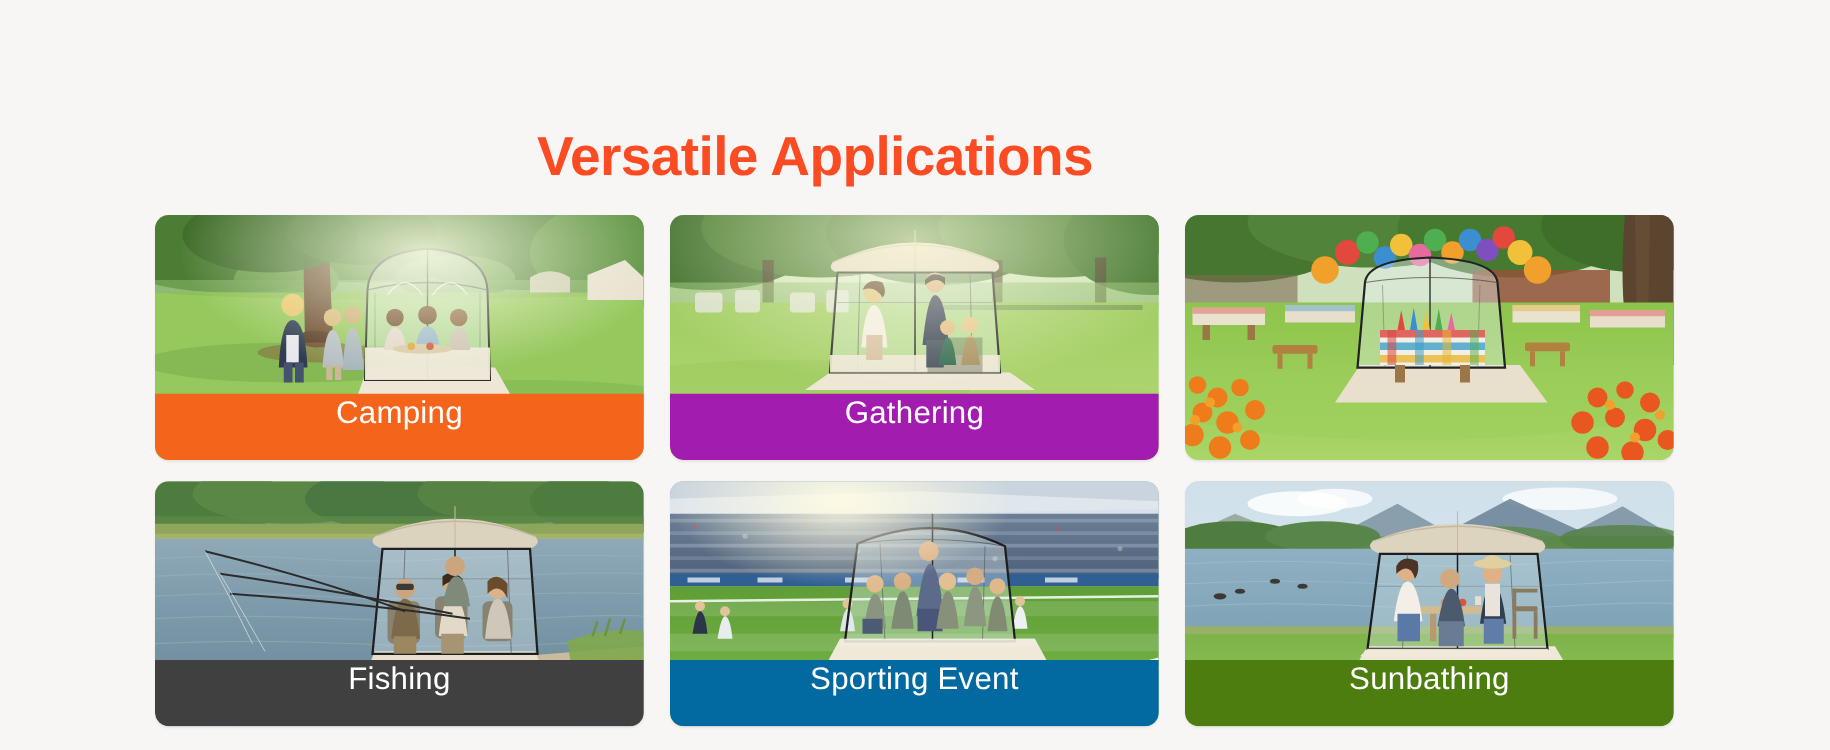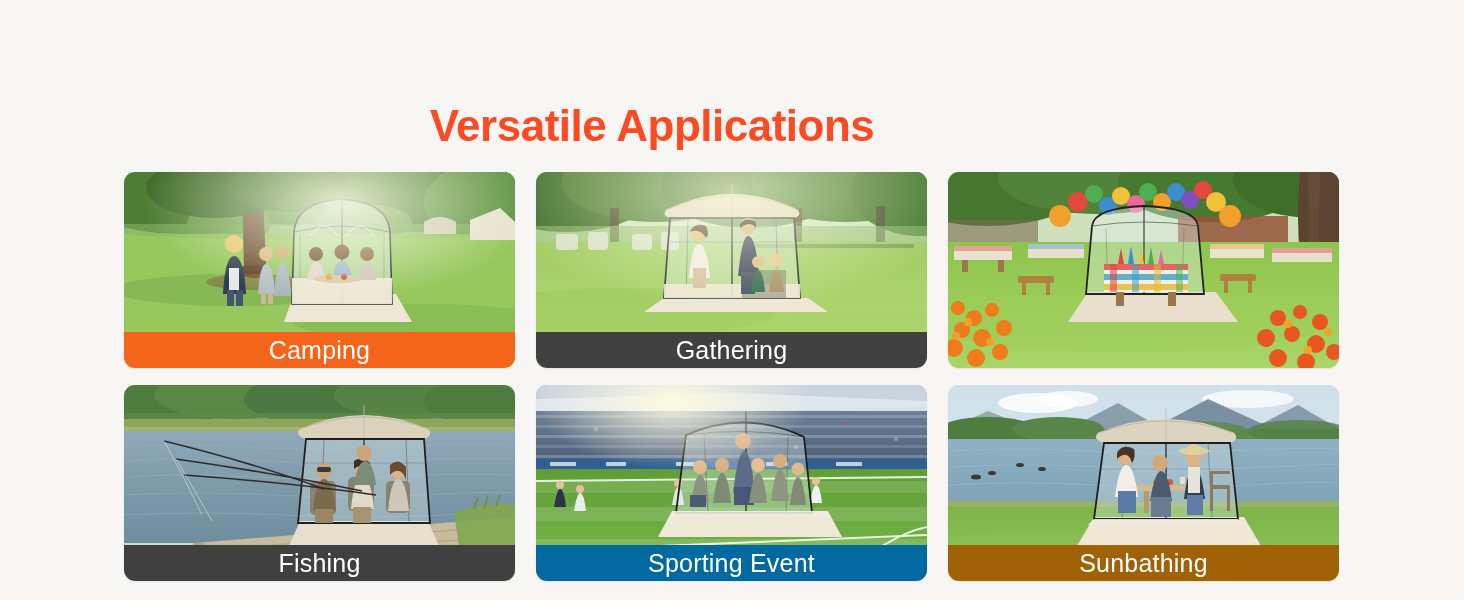--- a/index.html
+++ b/index.html
@@ -55,26 +55,26 @@
     position: absolute;
     inset: 0;
     overflow: hidden;
   }
   .scene svg { display: block; width: 100%; height: 100%; }
   .label-bar {
     position: absolute;
     left: 0;
     right: 0;
     bottom: 0;
-    height: 36px;
+    height: 53px;
     background: #f4641b;
     border-bottom-left-radius: 11px;
     border-bottom-right-radius: 11px;
     display: flex;
-    align-items: center;
+    align-items: flex-start;
     justify-content: center;
   }
   .label-text {
     color: #ffffff;
     font-family: "Liberation Sans", sans-serif;
     font-size: 25px;
     font-weight: normal;
     line-height: 30px;
     letter-spacing: 0.2px;
     white-space: nowrap;
@@ -254,21 +254,21 @@
             <path d="M233 120 Q236 96 240 96 Q245 96 248 120 Z" fill="#e2b97a"></path>
 
             <path d="M206 98 L250 98 L250 126 L206 126Z" fill="#3e4a3b" opacity="0.35"></path>
           </g>
 
           <ellipse cx="60" cy="178" rx="80" ry="12" fill="#c2e08a" opacity="0.55"></ellipse>
           <ellipse cx="300" cy="186" rx="90" ry="12" fill="#c2e08a" opacity="0.5"></ellipse>
           <rect width="391" height="196" fill="url(#c2glow)"></rect>
         </svg>
       </div>
-      <div class="label-bar" style="background: #404040;">
+      <div class="label-bar" style="background: #a21caf;">
         <span class="label-text" style="color: rgb(255, 255, 255);">Gathering</span>
       </div>
     </div>
 
     <div class="card">
       <div class="scene">
         <svg viewBox="0 0 391 196" preserveAspectRatio="xMidYMid slice">
           <defs>
             <linearGradient id="c3grass" x1="0" y1="0" x2="0" y2="1">
               <stop offset="0" stop-color="#8dc44c"></stop>
@@ -727,19 +727,19 @@
 
             <path d="M146 134 L290 134 L296 140 L140 140Z" fill="#f0e9da" opacity="0.95"></path>
           </g>
 
           <g stroke="#6ba341" stroke-width="1.6" opacity="0.7">
             <path d="M20 190 L22 176 M30 192 L34 178 M44 188 L46 174"></path>
             <path d="M350 190 L354 176 M366 192 L370 178 M380 188 L384 176"></path>
           </g>
         </svg>
       </div>
-      <div class="label-bar" style="background: #a16207;">
+      <div class="label-bar" style="background: #4d7c0f;">
         <span class="label-text" style="color: rgb(255, 255, 255);">Sunbathing</span>
       </div>
     </div>
 
   </div>
 </div>
 
 </body></html>

